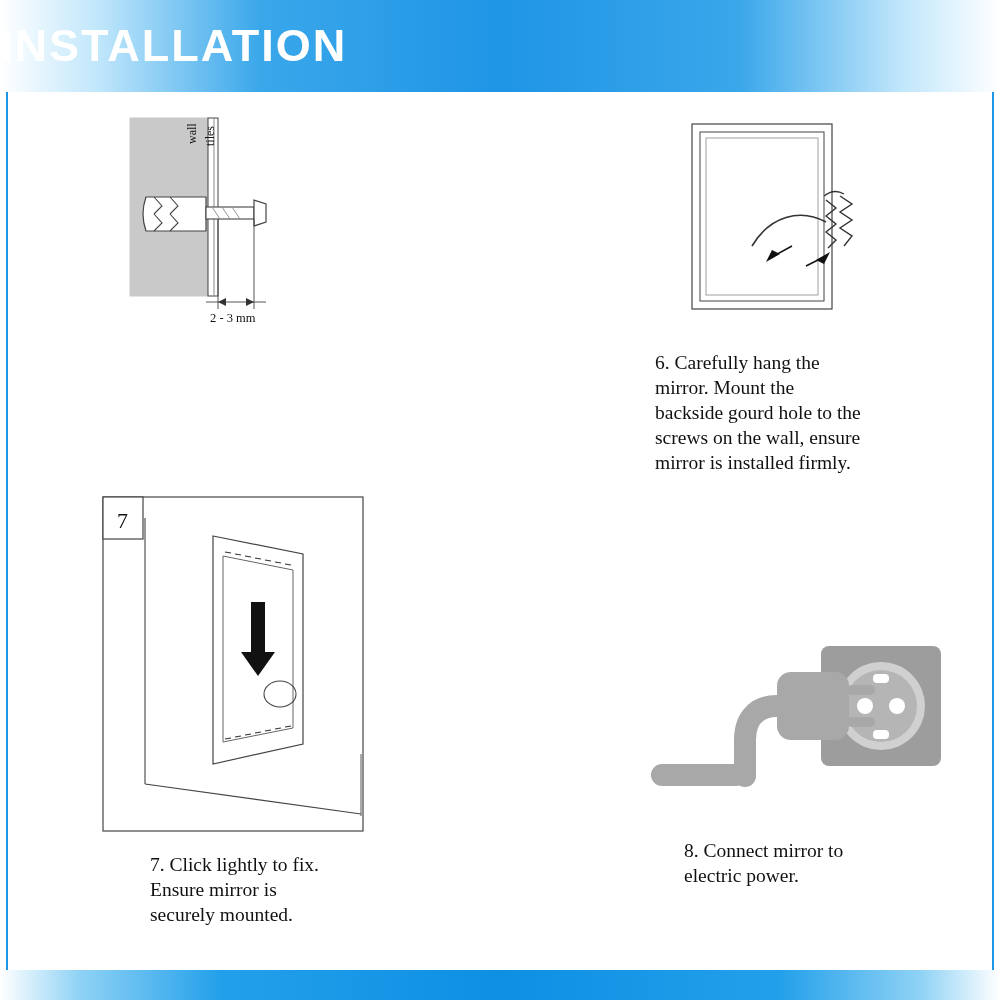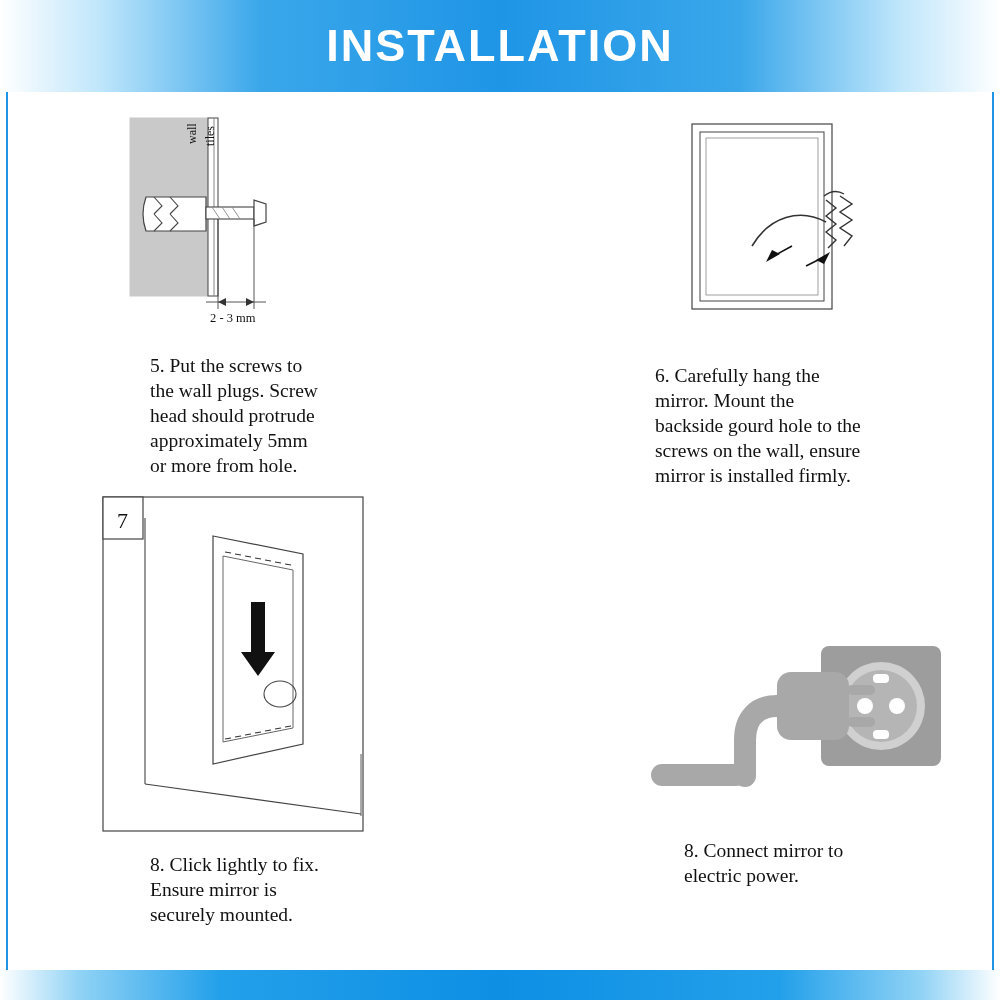--- a/index.html
+++ b/index.html
@@ -26,21 +26,20 @@
     background: linear-gradient(90deg,
        #ffffff 0%,
        #bfe6fb 10%,
        #3aa7ea 26%,
        #1f95e6 50%,
        #3aa7ea 74%,
        #bfe6fb 90%,
        #ffffff 100%);
     display: flex;
     align-items: center;
-    justify-content: center;
   }
   .header-title {
     font-family: "Liberation Sans", sans-serif;
     font-weight: bold;
     font-size: 45px;
     letter-spacing: 2px;
     color: #ffffff;
   }
 
   
@@ -93,21 +92,21 @@
   
   #step5 { left: 70px;  top: 0px;   width: 330px; }
   #step6 { left: 580px; top: 0px;   width: 330px; }
   #step7 { left: 25px;  top: 390px; width: 380px; }
   #step8 { left: 609px; top: 390px; width: 340px; }
 
   .art {
     position: relative;
   }
   #step5 .caption { margin-left: 40px; margin-top: 14px; }
-  #step6 .caption { margin-left: 35px; margin-top: 29px; }
+  #step6 .caption { margin-left: 35px; margin-top: 16px; }
   #step7 .caption { margin-left: 85px; margin-top: 18px; }
   #step8 .caption { margin-left: 35px; margin-top: 14px; }
 
   svg { display: block; }
   .vlabel {
     font-family: "Liberation Serif", serif;
     font-size: 12px;
     fill: #111;
   }
   .dimtxt {
@@ -160,25 +159,20 @@
         <path d="M144,96 L156,100 L156,118 L144,122 Z" fill="#ffffff" stroke="#444" stroke-width="1.2"></path>
 
         <line x1="108" y1="115" x2="108" y2="205" stroke="#444" stroke-width="0.9"></line>
         <line x1="144" y1="115" x2="144" y2="205" stroke="#444" stroke-width="0.9"></line>
         <line x1="96" y1="198" x2="156" y2="198" stroke="#444" stroke-width="0.9"></line>
         <path d="M108,198 L116,194 L116,202 Z" fill="#333"></path>
         <path d="M144,198 L136,194 L136,202 Z" fill="#333"></path>
         <text class="dimtxt" x="100" y="218">2 - 3 mm</text>
       </svg>
     </div>
-    <div class="caption">5. Put the screws to
-the wall plugs. Screw
-head should protrude
-approximately 5mm
-or more from hole.</div>
   </div>
 
   <div class="step" id="step6">
     <div class="art">
       <svg width="260" height="230" viewBox="0 0 260 230">
 
         <rect x="72" y="20" width="140" height="185" fill="#ffffff" stroke="#444" stroke-width="1.2"></rect>
         <rect x="80" y="28" width="124" height="169" fill="#ffffff" stroke="#444" stroke-width="1"></rect>
         <rect x="86" y="34" width="112" height="157" fill="#ffffff" stroke="#888" stroke-width="0.8"></rect>
 
@@ -234,21 +228,21 @@
           <line x1="200" y1="237" x2="206" y2="236"></line>
           <line x1="210" y1="235" x2="216" y2="234"></line>
           <line x1="220" y1="233" x2="226" y2="232"></line>
         </g>
 
         <polygon points="186,108 200,108 200,158 210,158 193,182 176,158 186,158" fill="#111"></polygon>
 
         <ellipse cx="215" cy="200" rx="16" ry="13" fill="none" stroke="#444" stroke-width="1.1"></ellipse>
       </svg>
     </div>
-    <div class="caption">8. Click lightly to fix.
+    <div class="caption">7. Click lightly to fix.
 Ensure mirror is
 securely mounted.</div>
   </div>
 
   <div class="step" id="step8">
     <div class="art">
       <svg width="320" height="330" viewBox="0 0 320 330">
 
         <rect x="172" y="152" width="120" height="120" rx="8" fill="#9d9d9d"></rect>
         <circle cx="232" cy="212" r="44" fill="#d0d0d0"></circle>

